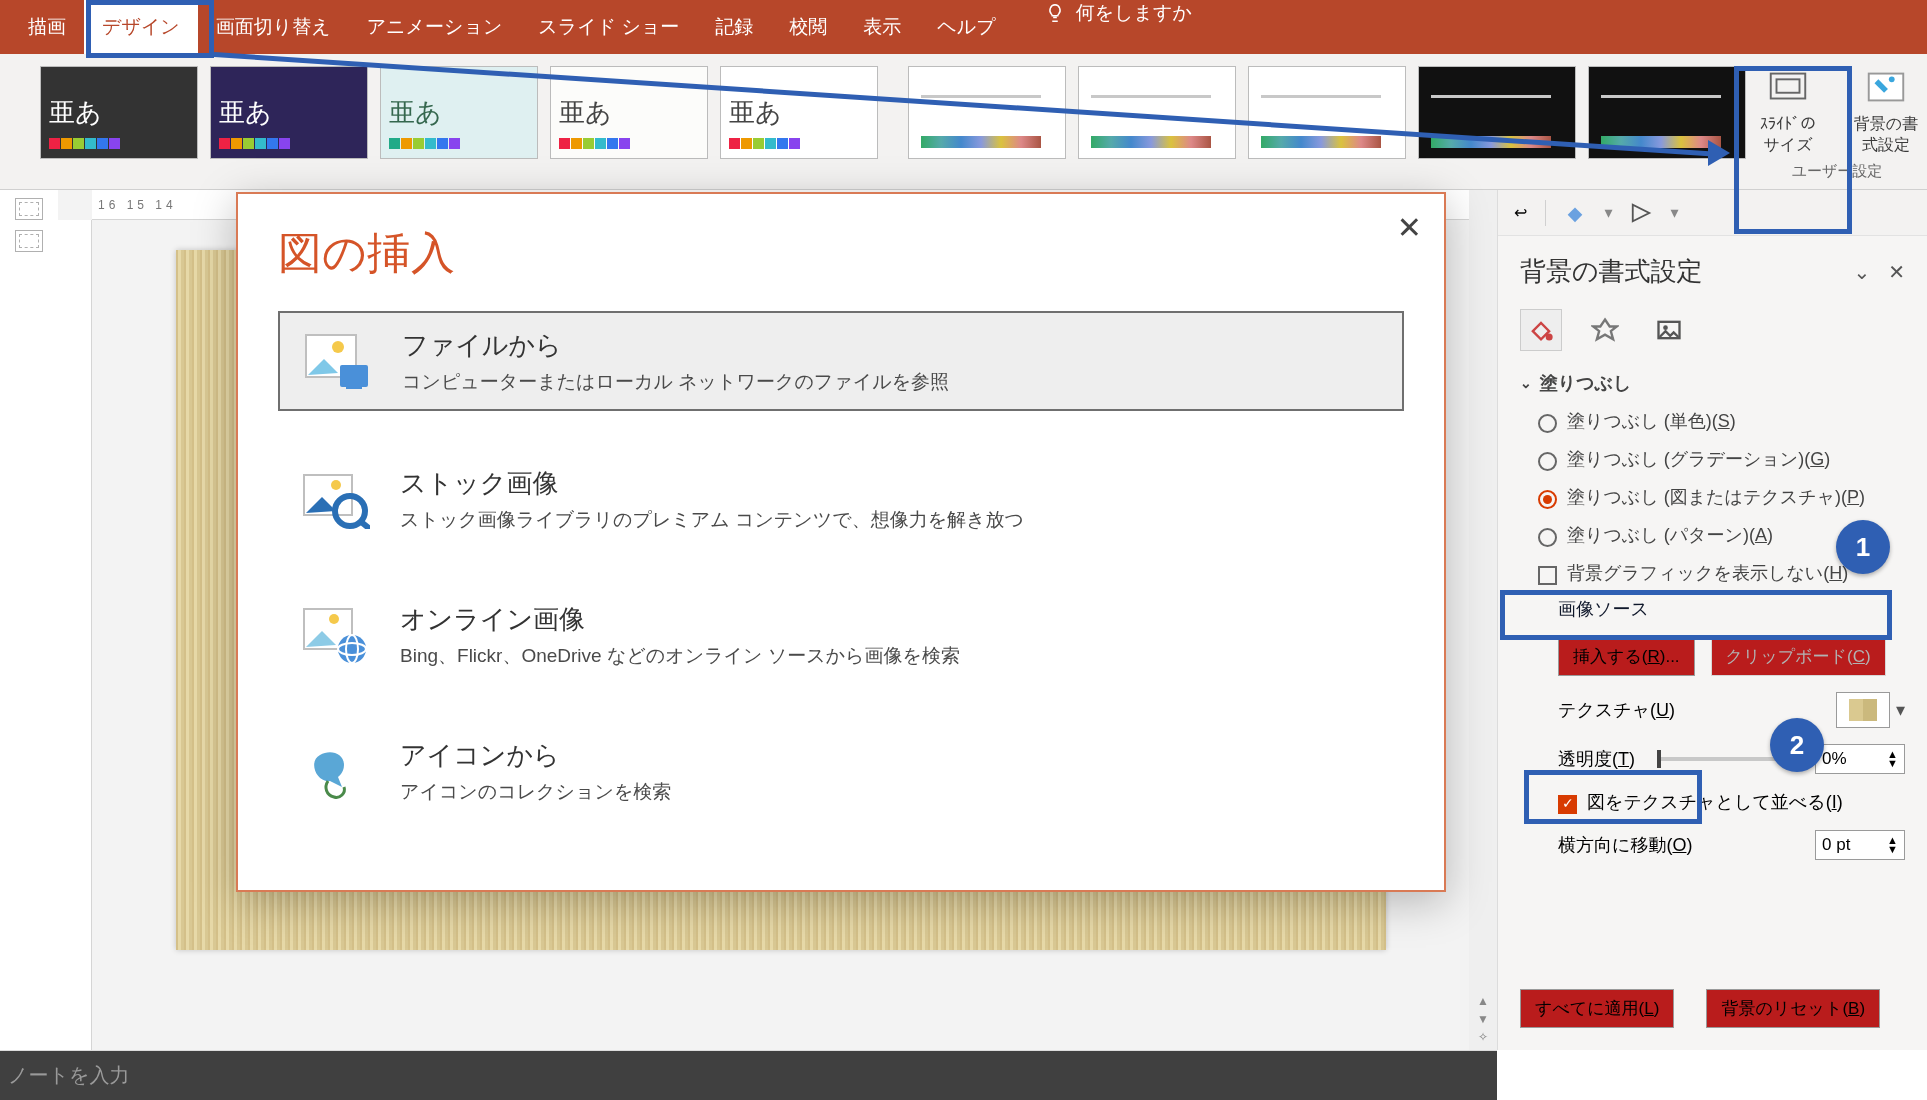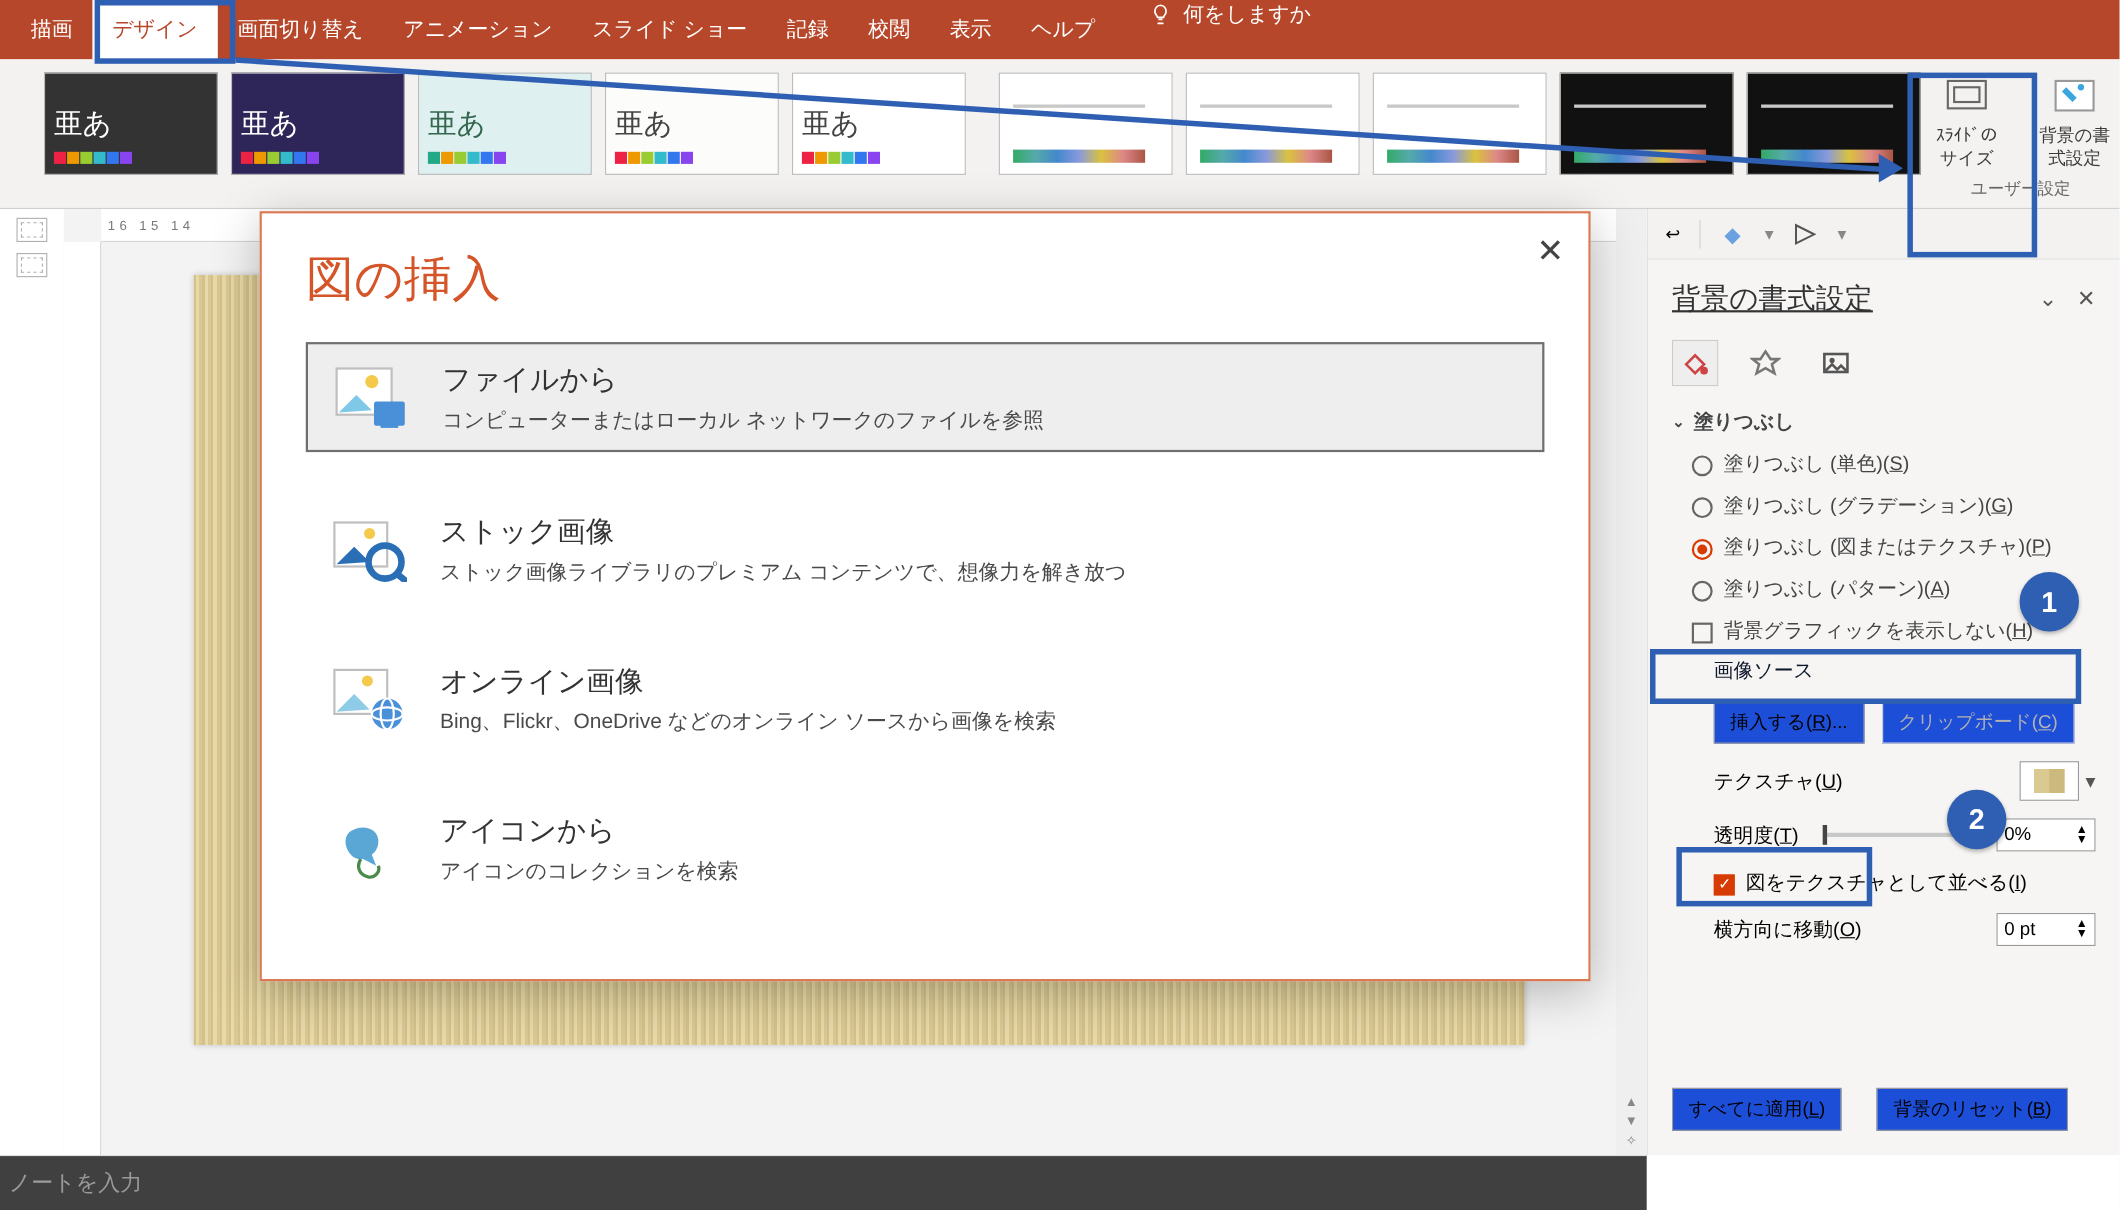--- a/index.html
+++ b/index.html
@@ -42,35 +42,35 @@
 .ruler-area { flex:1; position:relative; background:#f3f3f3; }
 .hruler { position:absolute; top:0; left:34px; right:0; height:30px; background:#fff; border-bottom:1px solid #d5d5d5; font-size:12px; color:#777; display:flex; align-items:center; padding-left:6px; letter-spacing:4px;}
 .vruler { position:absolute; top:30px; left:0; width:34px; bottom:0; background:#fff; border-right:1px solid #d5d5d5; }
 .slide-canvas { position:absolute; top:60px; left:118px; width:1210px; height:700px; background:#fff; box-shadow:0 0 6px rgba(0,0,0,.2); }
 .slide-texture { position:absolute; inset:0; background:repeating-linear-gradient(90deg,#d4c089 0 2px,#e7d9a8 2px 5px,#d9c893 5px 8px); }
 
 .side-pane { width:430px; background:#f6f5f4; border-left:1px solid #dcdcdc; display:flex; flex-direction:column; padding:0 0 12px 0; overflow:hidden;}
 .side-tools { height:46px; background:#f3f2f1; display:flex; align-items:center; gap:18px; padding:0 16px; border-bottom:1px solid #e2e2e2;}
 .side-tools .sep{width:1px;height:26px;background:#d0d0d0;}
 .side-header { display:flex; align-items:center; justify-content:space-between; padding:18px 22px 10px 22px; }
-.side-title { font-size:26px; color:#333;text-decoration:underline; }
+.side-title { font-size:26px; color:#333; }
 .side-icons { display:flex; gap:22px; padding:10px 22px 12px 22px; }
 .side-icons .sic { width:42px; height:42px; display:flex; align-items:center; justify-content:center; }
 .side-icons .sic.active { background:#eee; border:1px solid #ccc;}
 .section-label { display:flex; align-items:center; gap:8px; font-size:18px; font-weight:600; color:#444; padding:8px 22px; }
 .fill-options { padding:6px 22px 6px 40px; display:flex; flex-direction:column; gap:14px; font-size:18px; color:#444; }
 .radio-row,.check-row { display:flex; align-items:flex-end; gap:10px; }
 .radio { width:19px;height:19px;border:2px solid #666;border-radius:50%; position:relative;}
 .radio.sel{border-color:#d83b01;} .radio.sel::after{content:"";position:absolute;inset:3px;border-radius:50%;background:#d83b01;}
 .chk { width:19px;height:19px;border:2px solid #666; position:relative;}
 .chk.sel{border-color:#d83b01;background:#d83b01;} .chk.sel::after{content:"✓";color:#fff;font-size:14px;position:absolute;top:-2px;left:2px;}
 .sub-group { padding:6px 22px 6px 60px; display:flex; flex-direction:column; gap:16px; font-size:18px;}
 .sub-label{color:#0f172a;}
 .btn-row{display:flex;gap:16px;}
-.btn{padding:7px 14px;border:1px solid #9a9a9a;background:#1d4ed8;font-size:17px;}
+.btn{padding:7px 14px;border:1px solid #9a9a9a;background:#b91c1c;font-size:17px;}
 .btn.disabled{color:#b2b2b2;border-color:#d7d7d7;}
 .field-row{display:flex;align-items:center;justify-content:space-between;gap:12px;}
 .field-row .lbl{flex:0 0 auto;}
 .num-box{display:flex;align-items:center;border:1px solid #9a9a9a;background:#fff;padding:4px 6px;font-size:17px;min-width:90px;justify-content:space-between;}
 .tex-box{width:54px;height:36px;border:1px solid #9a9a9a;background:#fff;display:flex;align-items:center;justify-content:center;}
 .slider-track{flex:1;height:4px;background:#c8c8c8;border-radius:2px;margin:0 10px;position:relative;}
 .slider-track::before{content:"";position:absolute;left:0;top:-7px;width:4px;height:18px;background:#444;}
 .footer-actions{display:flex;gap:32px;padding:10px 22px;text-align:right;}
 .notes-bar{position:absolute;bottom:0;left:0;right:430px;height:50px;background:#404040;border-top:1px solid #ddd;display:flex;align-items:center;padding:0 8px;color:#9a9a9a;font-size:20px;}
 .vscroll-stub{position:absolute;right:430px;top:190px;bottom:50px;width:28px;background:#efefef;display:flex;flex-direction:column;align-items:center;justify-content:flex-end;gap:4px;padding-bottom:6px;}

